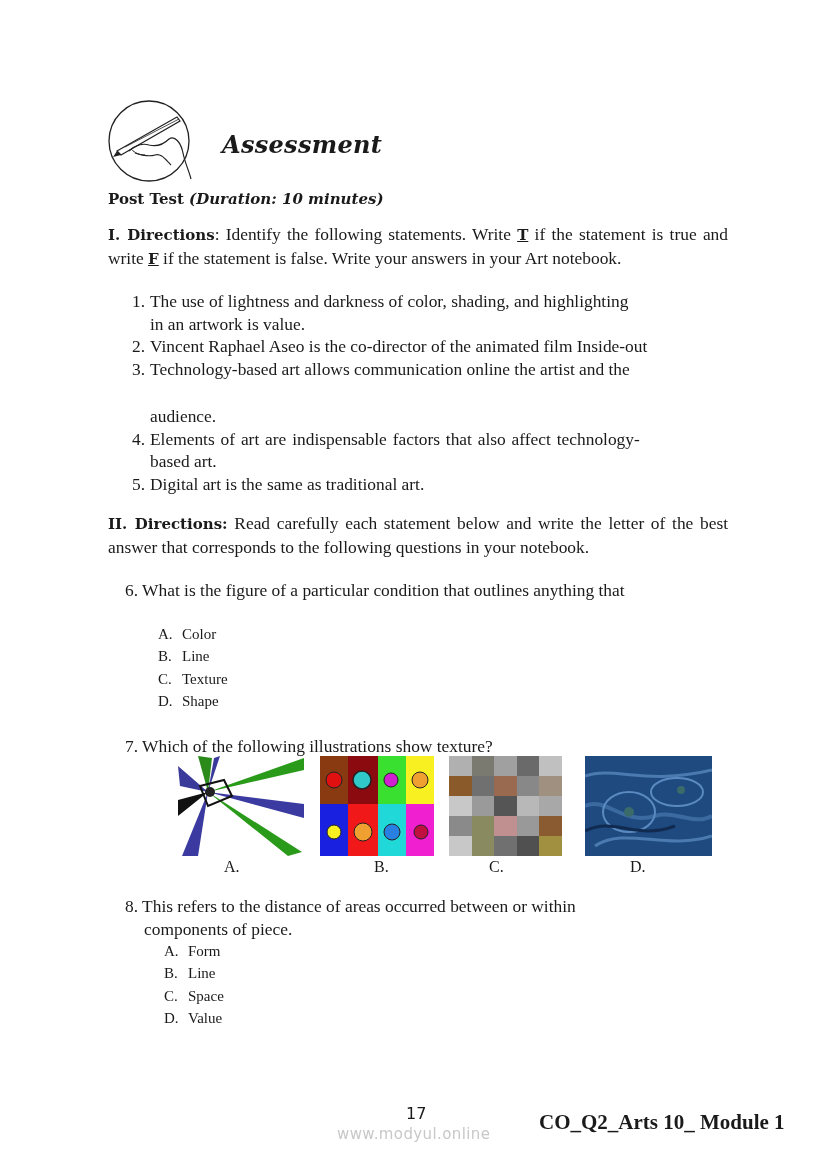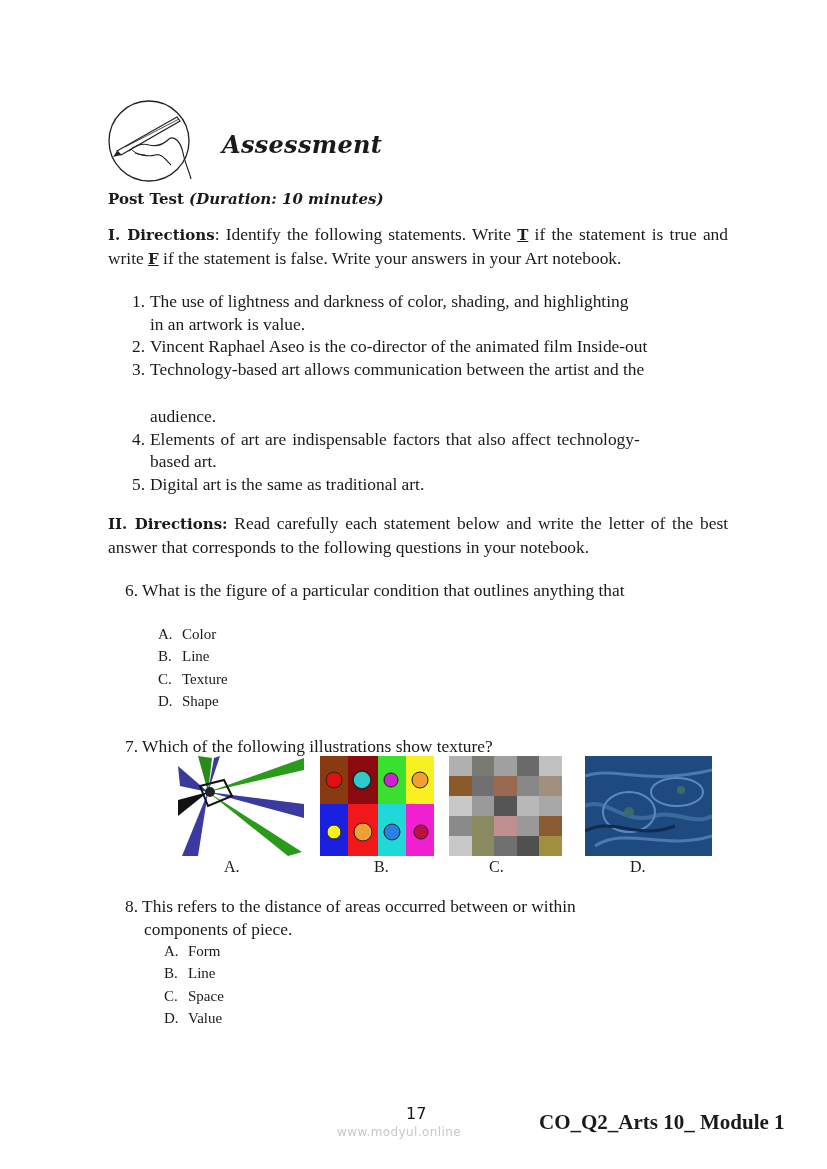--- a/index.html
+++ b/index.html
@@ -12,21 +12,21 @@
   .para{left:108px;width:620px;font-family:"Liberation Serif",serif;font-size:17.4px;line-height:22.5px;text-align:justify;}
   .para b{font-family:"DejaVu Serif",serif;font-size:15px;}
   .tfkey{font-weight:bold;text-decoration:underline;font-family:"DejaVu Serif",serif;font-size:15px;}
   .item{font-family:"Liberation Serif",serif;font-size:17.4px;line-height:22.5px;}
   .num{display:inline-block;width:18px;text-align:left;}
   .opt{font-family:"Liberation Serif",serif;font-size:15px;line-height:22.3px;}
   .opt .l{display:inline-block;width:24px;}
   .figlabel{font-family:"Liberation Serif",serif;font-size:16px;}
   .footer-page{left:406px;top:1104px;font-family:"DejaVu Sans","Liberation Sans",sans-serif;font-size:16px;}
   .footer-code{left:539px;top:1110px;font-family:Liberation Serif, serif;font-weight:bold;font-size:21px;}
-  .watermark{left:337px;top:1125px;font-family:"DejaVu Sans","Liberation Sans",sans-serif;font-size:12px;color:#c8c8c8;letter-spacing:0.4px;}
+  .watermark{left:337px;top:1125px;font-family:"DejaVu Sans","Liberation Sans",sans-serif;font-size:15px;color:#c8c8c8;letter-spacing:0.4px;}
   svg{display:block;}
 </style>
 </head>
 <body>
 
 <div class="abs logo">
   <svg width="100" height="84" viewBox="0 0 100 84">
     <circle cx="44" cy="42" r="40" fill="#fff" stroke="#222" stroke-width="1.3"></circle>
     <path d="M12 52 L72 18 L75 22 L16 56 Z" fill="#fff" stroke="#222" stroke-width="1.2"></path>
     <path d="M12 52 L16 56 L8 58 Z" fill="#222"></path>
@@ -50,21 +50,21 @@
 
 <div class="abs" style="left:132px;top:290px;width:600px;">
   <div class="item" style="text-align:justify;">
     <span class="num">1.</span><span>The use of lightness and darkness of color, shading, and highlighting</span>
     <div style="padding-left:18px;">in an artwork is value.</div>
   </div>
   <div class="item">
     <span class="num">2.</span><span>Vincent Raphael Aseo is the co-director of the animated film Inside-out</span>
   </div>
   <div class="item">
-    <span class="num">3.</span><span>Technology-based art allows communication between the artist and the</span>
+    <span class="num">3.</span><span>Technology-based art allows communication online the artist and the</span>
     <div style="padding-left:18px;margin-top:25px;">audience.</div>
   </div>
   <div class="item">
     <span class="num">4.</span><span style="word-spacing:1.5px;">Elements of art are indispensable factors that also affect technology-</span>
     <div style="padding-left:18px;">based art.</div>
   </div>
   <div class="item">
     <span class="num">5.</span><span>Digital art is the same as traditional art.</span>
   </div>
 </div>

